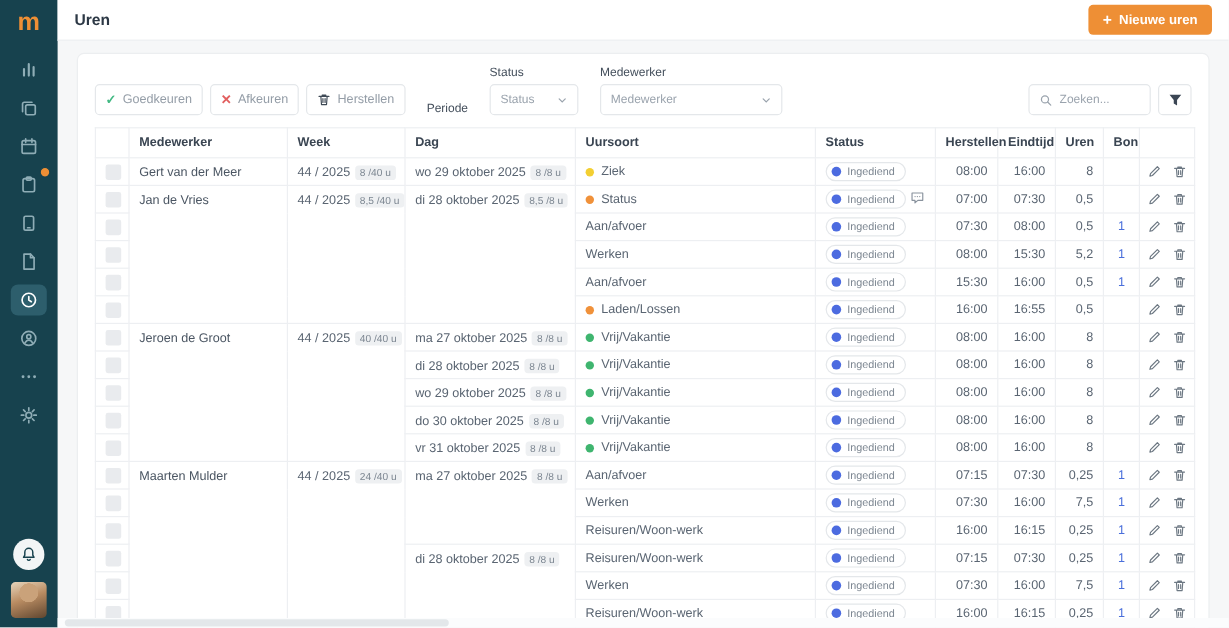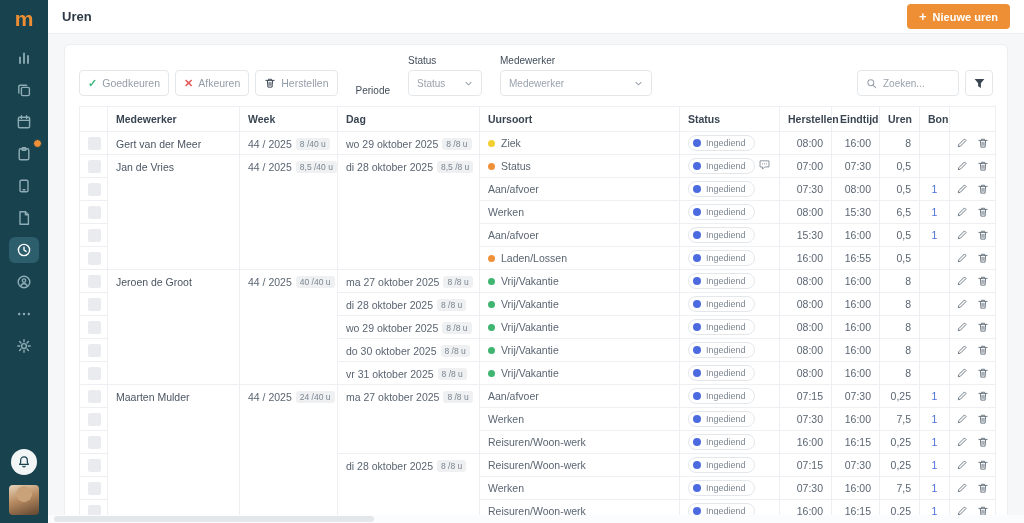--- a/index.html
+++ b/index.html
@@ -454,21 +454,21 @@
       <div class="status-flex">
         <span class="status-pill">
           <span class="status-dot"></span>
           <span class="status-label">Ingediend</span>
         </span>
 
       </div>
     </td>
     <td class="td-start num">08:00</td>
     <td class="td-end num">15:30</td>
-    <td class="td-uren num">6,5</td>
+    <td class="td-uren num">5,2</td>
     <td class="td-bon">1</td>
     <td class="td-act">
       <div class="act-flex">
         <span class="act-btn">
           <svg width="12" height="12" viewBox="0 0 16 16" fill="none" stroke="currentColor" stroke-width="1.3" stroke-linejoin="round">
                         <path d="M3 13l.7-2.8 7.6-7.6 2.1 2.1-7.6 7.6L3 13z"></path>
                       </svg>
         </span>
         <span class="act-btn">
           <svg width="12" height="12" viewBox="0 0 16 16" fill="none" stroke="currentColor" stroke-width="1.3" stroke-linecap="round" stroke-linejoin="round">

